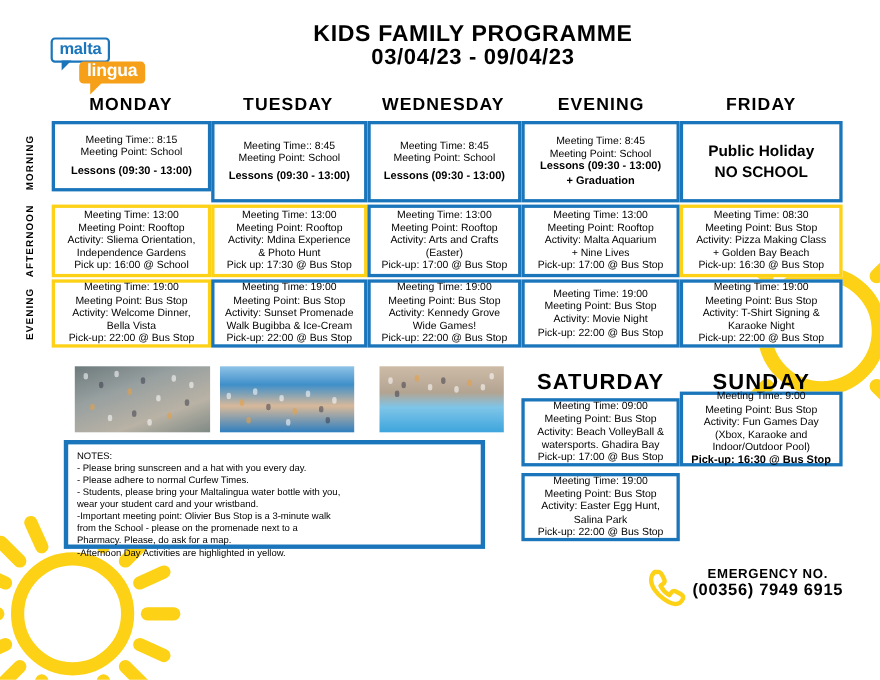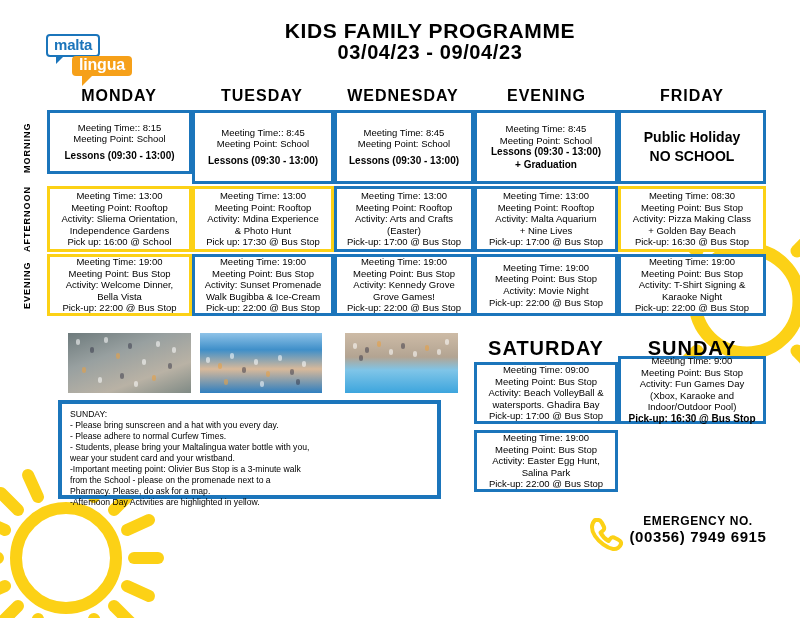--- a/index.html
+++ b/index.html
@@ -309,21 +309,21 @@
   <div class="line">Meeting Time: 13:00</div>
   <div class="line">Meeting Point: Rooftop</div>
   <div class="line">Activity: Arts and Crafts</div>
   <div class="line">(Easter)</div>
   <div class="line">Pick-up: 17:00 @ Bus Stop</div>
 </div>
 <div class="cell blue" style="left:334px; top:254px; width:140px; height:62px;">
   <div class="line">Meeting Time: 19:00</div>
   <div class="line">Meeting Point: Bus Stop</div>
   <div class="line">Activity: Kennedy Grove</div>
-  <div class="line">Grove Games!</div>
+  <div class="line">Wide Games!</div>
   <div class="line">Pick-up: 22:00 @ Bus Stop</div>
 </div>
 
 <div class="cell blue" style="left:474px; top:110px; width:144px; height:74px;">
   <div class="line">Meeting Time: 8:45</div>
   <div class="line">Meeting Point: School</div>
   <div class="line bold">Lessons (09:30 - 13:00)</div>
   <div class="line bold">+ Graduation</div>
 </div>
 <div class="cell blue" style="left:474px; top:186px; width:144px; height:66px;">
@@ -402,21 +402,21 @@
     <i class="d2" style="left:56px;top:10px"></i>
       <i style="left:68px;top:18px"></i>
     <i class="d3" style="left:80px;top:12px"></i>
       <i style="left:92px;top:16px"></i>
     <i class="d2" style="left:14px;top:22px"></i>
       <i style="left:100px;top:6px"></i>
   </div>
 </div>
 
 <div class="notes">
-  <div class="nt-title">SUNDAY:</div>
+  <div class="nt-title">NOTES:</div>
   <div>- Please bring sunscreen and a hat with you every day.</div>
   <div>- Please adhere to normal Curfew Times.</div>
   <div>- Students, please bring your Maltalingua water bottle with you,</div>
   <div> wear your student card and your wristband.</div>
   <div>-Important meeting point: Olivier Bus Stop is a 3-minute walk</div>
   <div>from the School - please on the promenade next to a</div>
   <div>Pharmacy. Please, do ask for a map.</div>
   <div>-Afternoon Day Activities are highlighted in yellow.</div>
 </div>
 

